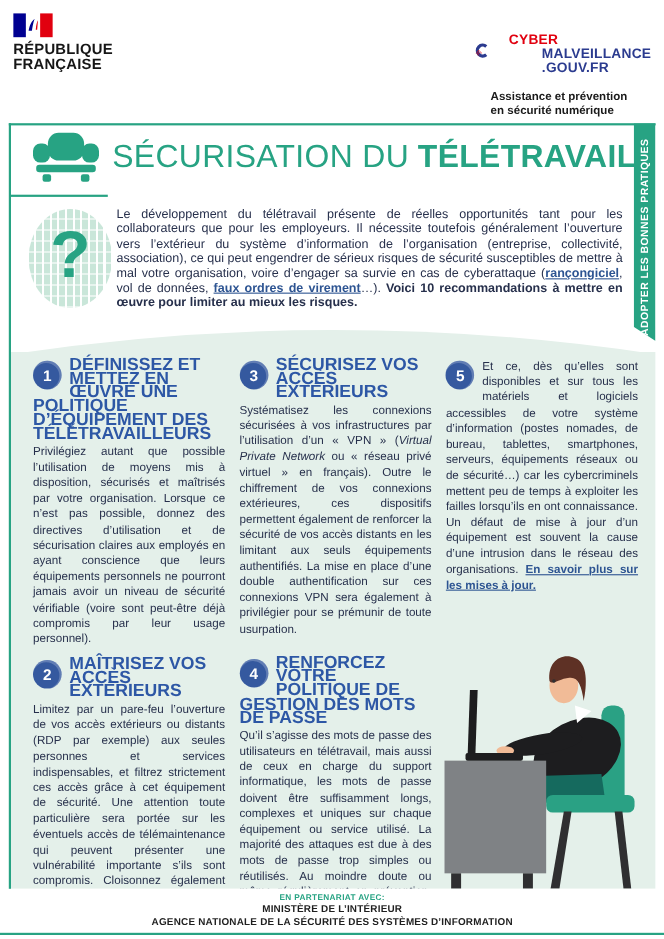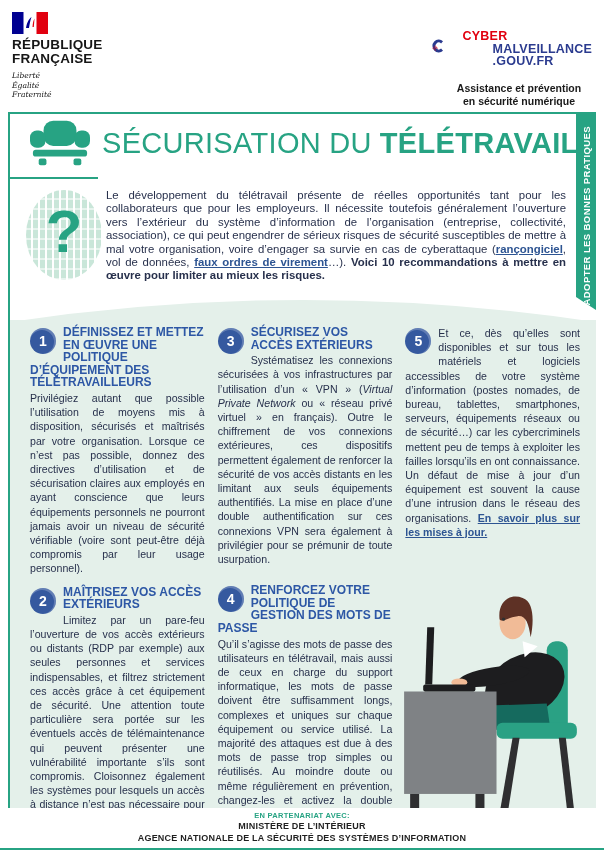--- a/index.html
+++ b/index.html
@@ -14,21 +14,21 @@
   .rf-flag{display:block;margin-bottom:4px;}
   .rf-word{font-size:13.5px;font-weight:bold;line-height:14px;color:#161616;letter-spacing:.2px;}
   .rf-motto{margin-top:5px;font-family:"DejaVu Serif",serif;font-style:italic;font-size:7.6px;line-height:9.5px;color:#161616;}
   .rf-motto span{display:block;}
   .cyber-logo{position:absolute;left:432px;top:16px;width:160px;}
   .cyber-top{display:flex;align-items:flex-start;}
   .cyber-text{margin-left:2px;margin-top:14px;line-height:12.5px;}
   .cyber-text .red{color:#e1000f;font-weight:bold;font-size:12.5px;letter-spacing:.2px;display:block;padding-left:16px;}
   .cyber-text .navy{color:#2b3b8f;font-weight:bold;font-size:12.5px;letter-spacing:.2px;display:block;padding-left:46px;}
   .cyber-tagline{margin-top:6px;margin-left:14px;font-size:10.5px;line-height:12.5px;color:#1a1a1a;font-weight:bold;}
-  .cyber-tagline span{display:block;text-align:center;}
+  .cyber-tagline span{display:block;}
   
   .frame{position:absolute;left:8px;top:112px;width:588px;height:696px;box-sizing:border-box;
          border-top:2px solid #27a383;border-left:2px solid #27a383;background:#fff;}
   .side-tab{position:absolute;left:566px;top:-2px;width:20px;height:198px;background:#27a383;
             clip-path:polygon(0 0,100% 0,100% 100%,0 calc(100% - 13px));
             display:flex;align-items:center;justify-content:center;z-index:5;}
   .side-tab span{writing-mode:vertical-rl;transform:rotate(180deg);color:#fff;
                  font-size:9.5px;font-weight:bold;letter-spacing:.4px;white-space:nowrap;padding-bottom:10px;}
   
   .banner{position:relative;height:72px;}
@@ -52,21 +52,21 @@
   .mint-fill{position:absolute;left:0;right:0;top:24px;bottom:0;background:#e4f0ea;}
   .arc{position:absolute;left:0;top:0;width:100%;height:26px;display:block;}
   .cols{position:relative;display:flex;gap:13px;padding:30px 16px 0 20px;z-index:2;}
   .col{flex:1 1 0;min-width:0;}
   .item{margin:0;}
   .item.gap{margin-top:10px;}
   .item.gap-lg{margin-top:18px;}
   .num{float:left;width:26px;height:26px;margin:2px 7px 9px 0;border-radius:50%;
        background:#35599f;color:#fff;font-weight:bold;font-size:14px;line-height:26px;text-align:center;
        box-shadow:inset -1px 1px 0 1px rgba(255,255,255,.22);}
-  .item h3{margin:0 0 2px 0;color:#2d57a5;font-size:12px;line-height:12.6px;font-weight:bold;}
+  .item h3{margin:0 0 2px 0;color:#2d57a5;font-size:16px;line-height:12.6px;font-weight:bold;}
   .item .body{font-size:10.6px;line-height:14.2px;text-align:justify;color:#27304c;}
   .b{font-weight:bold;} .i{font-style:italic;} .u{text-decoration:underline;}
   .lnk{color:#2d5492;font-weight:bold;text-decoration:underline;cursor:pointer;}
   .illus{position:absolute;right:4px;bottom:0;width:196px;height:229px;z-index:1;pointer-events:none;}
   
   .page-footer{position:absolute;left:0;top:810px;width:604px;text-align:center;}
   .partner-label{font-size:7.5px;font-weight:bold;color:#27a383;letter-spacing:.3px;line-height:11px;}
   .partner-line{font-size:9px;font-weight:bold;color:#1f1f1f;line-height:11.5px;letter-spacing:.2px;}
   .bottom-rule{position:absolute;left:0;top:848px;width:604px;height:2px;background:#27a383;}
 </style>
@@ -78,25 +78,20 @@
     <svg class="rf-flag" width="36" height="22" viewBox="0 0 36 22">
       <rect x="0" y="0" width="11.5" height="22" fill="#000091"></rect>
       <rect x="12.3" y="0" width="11.5" height="22" fill="#ffffff"></rect>
       <rect x="24.5" y="0" width="11.5" height="22" fill="#e1000f"></rect>
       <path d="M14 16 C15 10 17 7 19.5 5 C18 9 17.5 13 17 16 Z" fill="#000091"></path>
       <path d="M20.5 15 C20.8 11 21.5 8 22.5 6.5 C22.3 9.5 22 12.5 21.8 15 Z" fill="#e1000f"></path>
     </svg>
     <div class="rf-word">
       <span>RÉPUBLIQUE</span><br>
       <span>FRANÇAISE</span>
-    </div>
-    <div class="rf-motto">
-      <span>Liberté</span>
-      <span>Égalité</span>
-      <span>Fraternité</span>
     </div>
   </div>
 
   <div class="cyber-logo">
     <div class="cyber-top">
       <svg width="60" height="60" viewBox="0 0 64 64">
         <path d="M51 13 A25 25 0 1 0 51 51" fill="none" stroke="#2b3b8f" stroke-width="15"></path>
         <rect x="14" y="30" width="5" height="5" fill="#e1000f"></rect>
         <rect x="8" y="36" width="5" height="5" fill="#e1000f"></rect>
         <rect x="14" y="42" width="5" height="5" fill="#e1000f"></rect>

